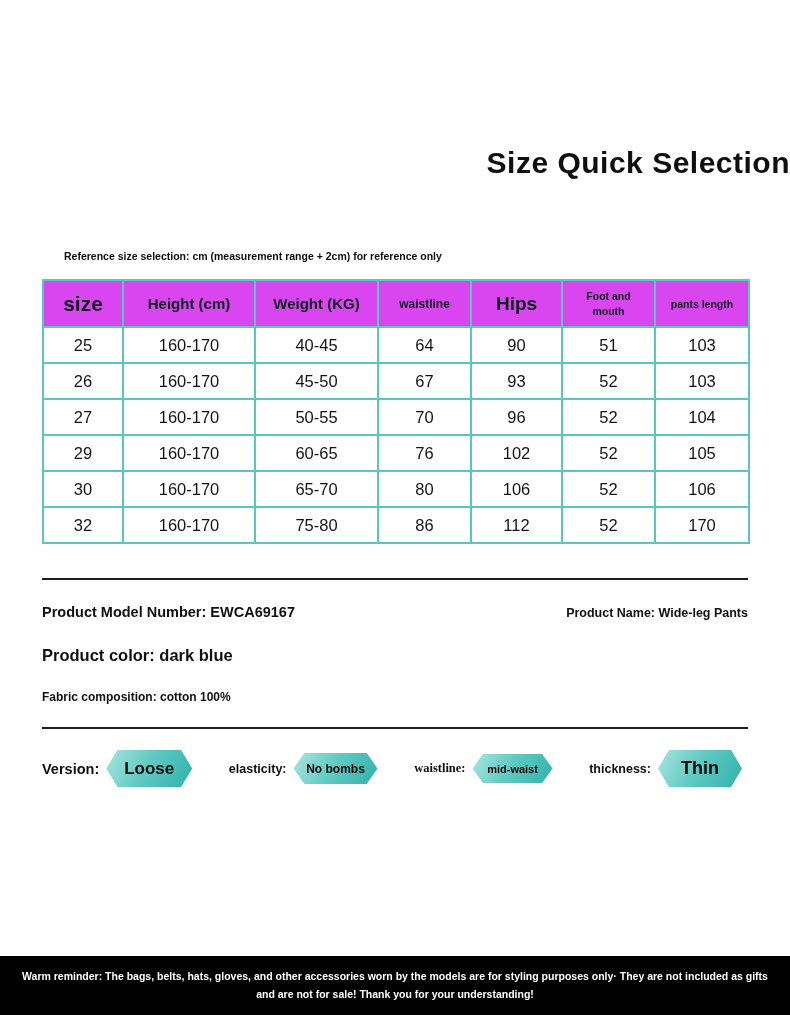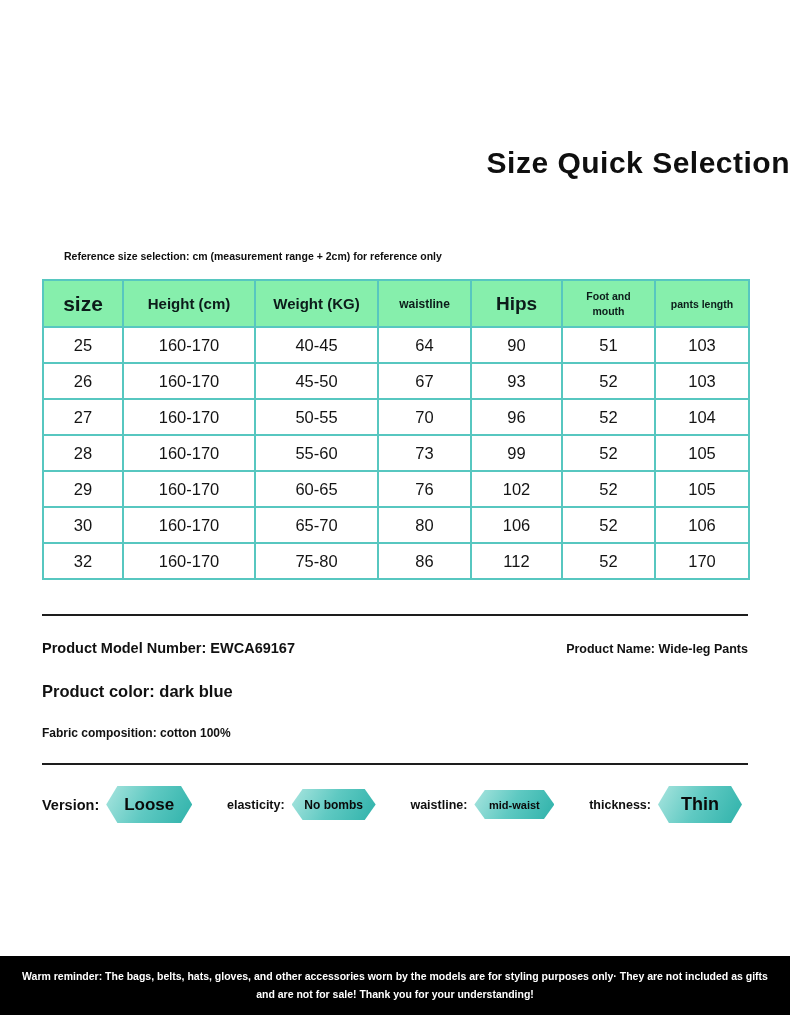--- a/index.html
+++ b/index.html
@@ -28,21 +28,21 @@
     margin:17px 0 0 42px;
     table-layout:fixed;
   }
   .size-table th, .size-table td {
     border:2px solid #57c7c0;
     text-align:center;
     vertical-align:middle;
     overflow:hidden;
   }
   .size-table thead th {
-    background:#86efac;
+    background:#d946ef;
     height:47px;
     font-weight:bold;
     color:#0c1c1a;
   }
   .size-table tbody td {
     height:36px;
     font-size:16.5px;
     font-weight:normal;
     background:#ffffff;
     color:#141414;
@@ -83,21 +83,21 @@
   .attr-row {
     display:flex;
     align-items:center;
     justify-content:space-between;
     margin:21px 48px 0 42px;
   }
   .attr-group { display:flex; align-items:center; gap:7px; }
   .attr-label { font-weight:bold; color:#0f0f0f; }
   .lab-version   { font-size:14.5px; }
   .lab-elastic   { font-size:12.5px; }
-  .lab-waist     { font-size:12.5px; }
+  .lab-waist     { font-size:12.5px;font-family:Liberation Serif, serif; }
   .lab-thick     { font-size:12.5px; }
   .hex {
     clip-path:polygon(0% 50%, 13% 0%, 87% 0%, 100% 50%, 87% 100%, 13% 100%);
     background:linear-gradient(118deg, #a9e5df 0%, #5fc9c2 48%, #2fb2aa 100%);
     display:flex; align-items:center; justify-content:center;
     font-weight:bold; color:#0a0a0a;
   }
   .hex-loose   { width:86px; height:37px; font-size:17px; }
   .hex-bombs   { width:84px; height:31px; font-size:12px; }
   .hex-midwaist{ width:80px; height:29px; font-size:11px; }
@@ -154,29 +154,20 @@
     <tr>
       <td>27</td>
       <td>160-170</td>
       <td>50-55</td>
       <td>70</td>
       <td>96</td>
       <td>52</td>
       <td>104</td>
     </tr>
     <tr>
-      <td>28</td>
-      <td>160-170</td>
-      <td>55-60</td>
-      <td>73</td>
-      <td>99</td>
-      <td>52</td>
-      <td>105</td>
-    </tr>
-    <tr>
       <td>29</td>
       <td>160-170</td>
       <td>60-65</td>
       <td>76</td>
       <td>102</td>
       <td>52</td>
       <td>105</td>
     </tr>
     <tr>
       <td>30</td>

